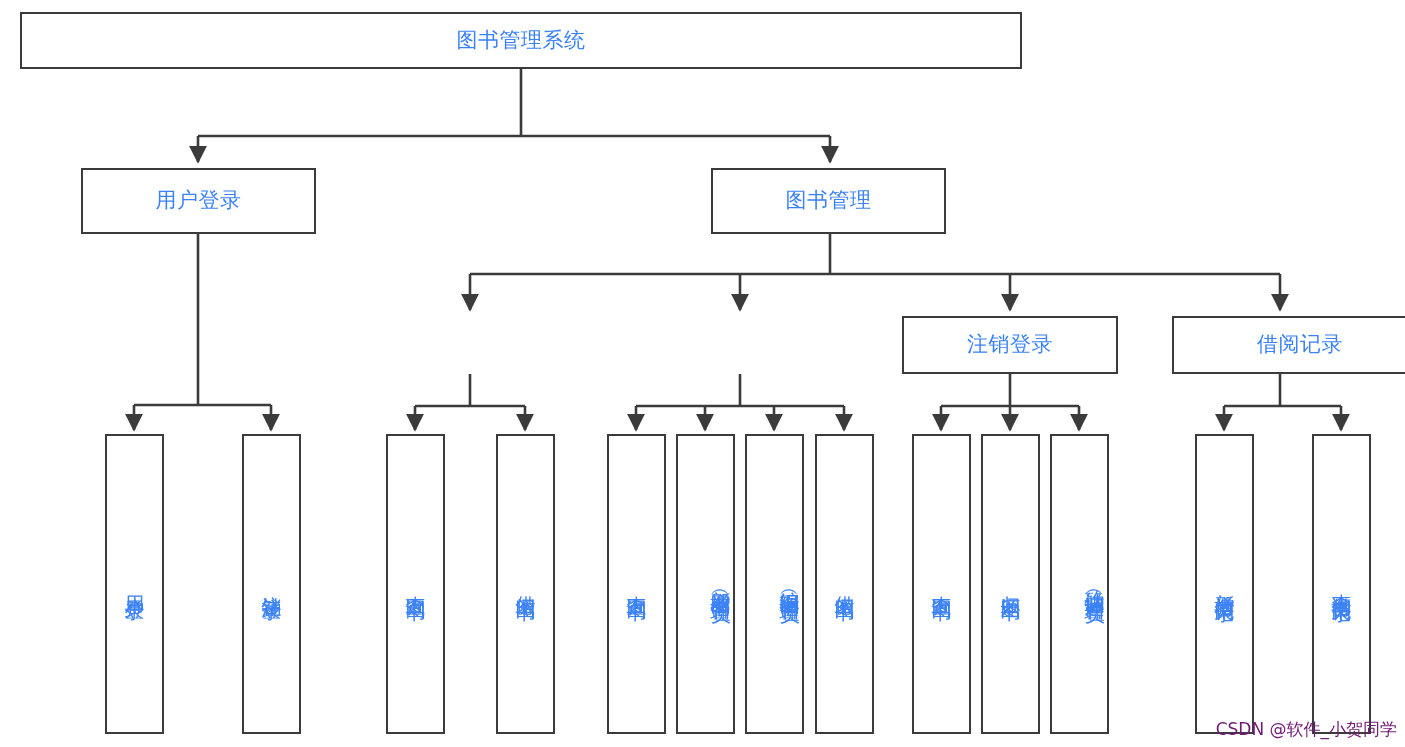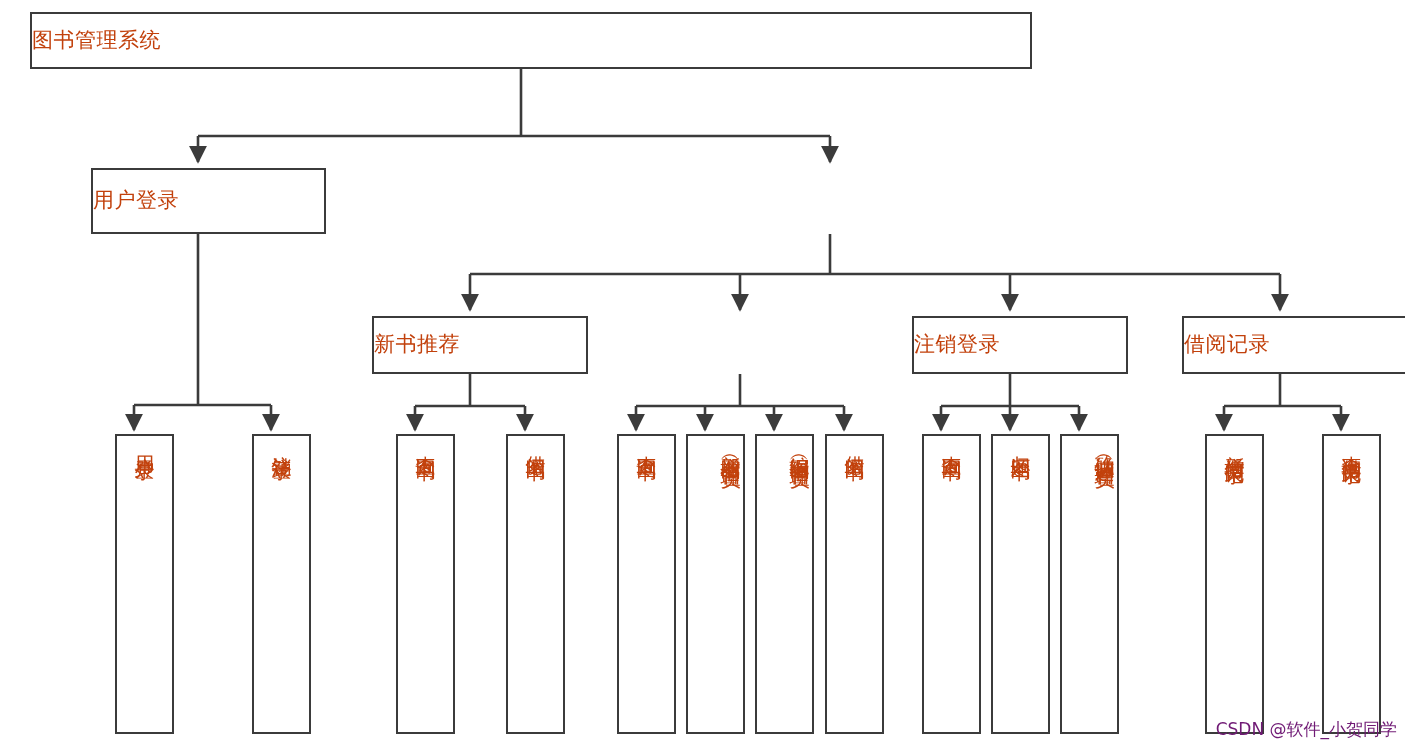--- a/index.html
+++ b/index.html
@@ -24,25 +24,25 @@
     left: 0;
     top: 0;
     width: 1405px;
     height: 747px;
   }
   .node {
     position: absolute;
     box-sizing: border-box;
     border: 2px solid #3b3b3b;
     background: #ffffff;
-    color: #c2410c;
+    color: #3b82f6;
     display: flex;
     align-items: center;
+    justify-content: center;
     z-index: 2;
-    margin-left: 10px;
   }
   .node-h {
     font-size: 21px;
     letter-spacing: 0.5px;
     line-height: 1.1;
     white-space: nowrap;
   }
   .node-v {
     writing-mode: vertical-rl;
     text-orientation: upright;
@@ -126,24 +126,24 @@
     </g>
   </svg>
 
   <div class="node node-h" style="left:20px; top:12px; width:1002px; height:57px;">
     <span class="label">图书管理系统</span>
   </div>
 
   <div class="node node-h" style="left:81px; top:168px; width:235px; height:66px;">
     <span class="label">用户登录</span>
   </div>
+  <div class="node node-h" style="left:711px; top:168px; width:235px; height:66px;">
+    <span class="label">图书管理</span>
+  </div>
 
-  <div class="node node-h" style="left:362px; top:316px; width:216px; height:58px;">
-    <span class="label">新书推荐</span>
-  </div>
   <div class="node node-h" style="left:902px; top:316px; width:216px; height:58px;">
     <span class="label">注销登录</span>
   </div>
   <div class="node node-h" style="left:1172px; top:316px; width:256px; height:58px;">
     <span class="label">借阅记录</span>
   </div>
 
   <div class="node node-v centered" style="left:105px; top:434px; width:59px; height:300px;">
     <span class="label">用户登录</span>
   </div>

